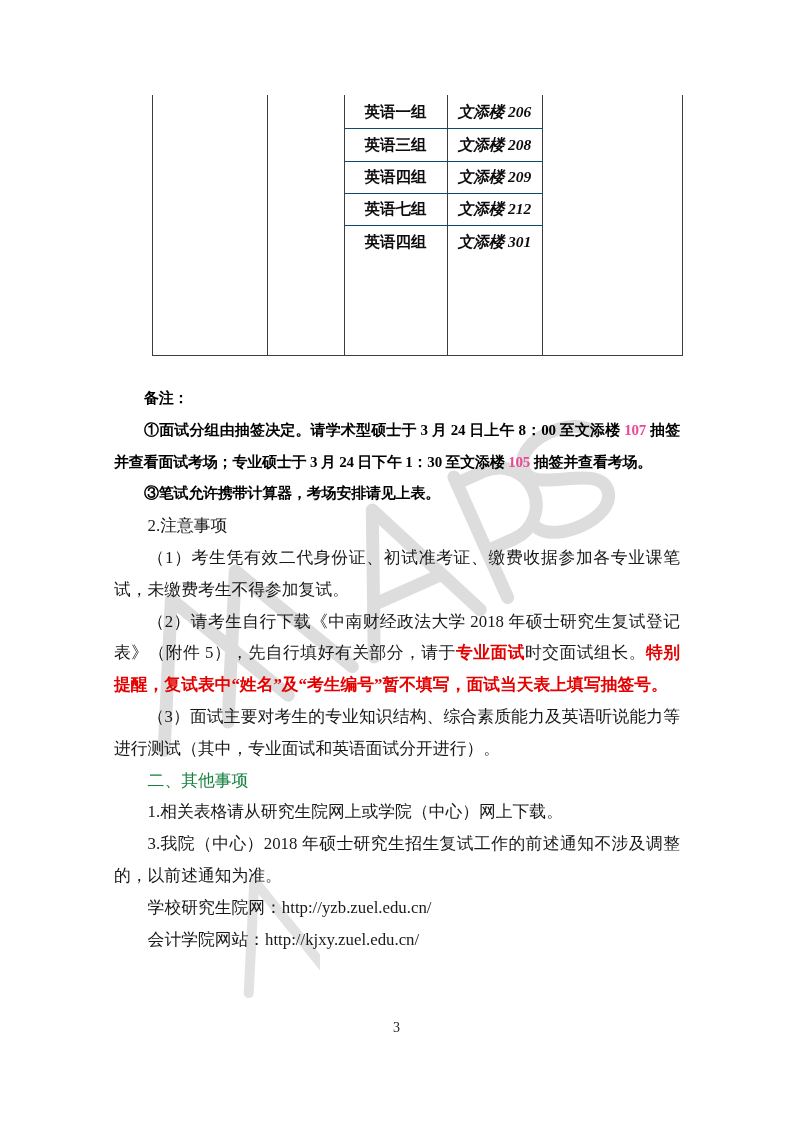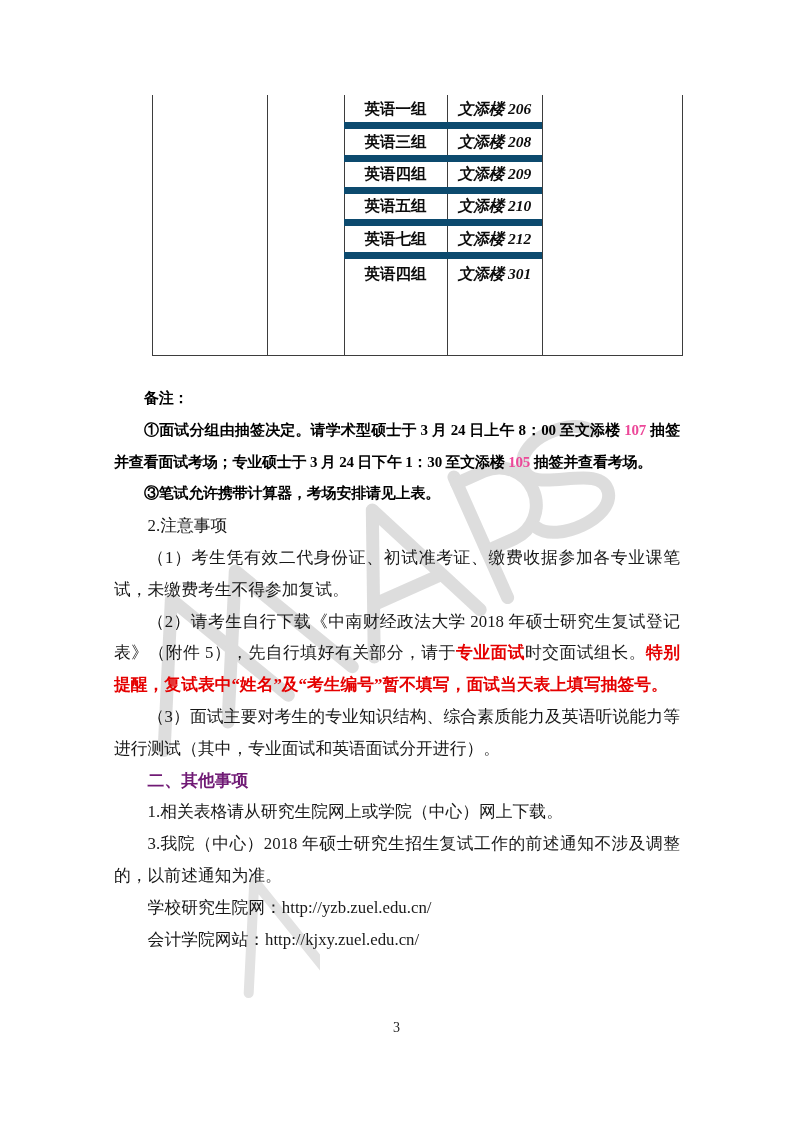--- a/index.html
+++ b/index.html
@@ -6,33 +6,33 @@
   .page{
     position:relative;width:793px;height:1122px;background:#ffffff;overflow:hidden;
     font-family:"Liberation Serif","DejaVu Serif",serif;color:#181818;
   }
   
   .doc-table{position:absolute;left:152px;top:95px;width:531px;height:261px;}
   .vline{position:absolute;top:0;bottom:0;width:1px;background:#3d3d3d;}
   .v0{left:0}.v1{left:115px}.v2{left:192px}.v3{left:295px}.v4{left:390px}.v5{left:530px}
   .bline{position:absolute;left:0;right:0;bottom:0;height:1px;background:#3d3d3d;}
   .rows{position:absolute;left:192px;top:2px;width:198px;height:259px;}
-  .trow{display:flex;height:32.37px;align-items:center;border-bottom:7px solid #0c4a6e;
+  .trow{display:flex;height:32.37px;align-items:center;border-bottom:1px solid #0c4a6e;
         font-weight:bold;font-size:15.5px;color:#0c0c0c;box-sizing:border-box;}
   .trow:last-child{border-bottom:none;}
   .cg{width:103px;text-align:center;}
   .cr{width:95px;text-align:center;font-style:italic;}
   
   .wm{position:absolute;pointer-events:none;}
   
   .body-text{position:absolute;left:114px;top:356px;width:566px;
              font-size:16.8px;line-height:31.8px;text-align:justify;text-justify:inter-character;margin-top:27px;}
   .body-text p{margin:0;text-indent:2em;}
   .note{font-weight:bold;color:#000;font-size:15px;letter-spacing:-0.2px;}
-  .hd{font-weight:bold;color:#701a75;}
+  .hd{font-weight:normal;color:#15803d;}
   .red{color:#ec4899;}
   .redbold{color:#e50000;font-weight:bold;}
   .pagenum{position:absolute;left:0;top:1020px;width:793px;text-align:center;
            font-size:14px;color:#222;}
 </style>
 </head>
 <body>
 
 <div class="page">
 
@@ -68,24 +68,20 @@
         </div>
       <div class="trow">
           <span class="cg">英语三组</span>
           <span class="cr">文添楼 208</span>
         </div>
       <div class="trow">
           <span class="cg">英语四组</span>
           <span class="cr">文添楼 209</span>
         </div>
       <div class="trow">
-          <span class="cg">英语五组</span>
-          <span class="cr">文添楼 210</span>
-        </div>
-      <div class="trow">
           <span class="cg">英语七组</span>
           <span class="cr">文添楼 212</span>
         </div>
       <div class="trow">
           <span class="cg">英语四组</span>
           <span class="cr">文添楼 301</span>
         </div>
     </div>
   </div>
 

